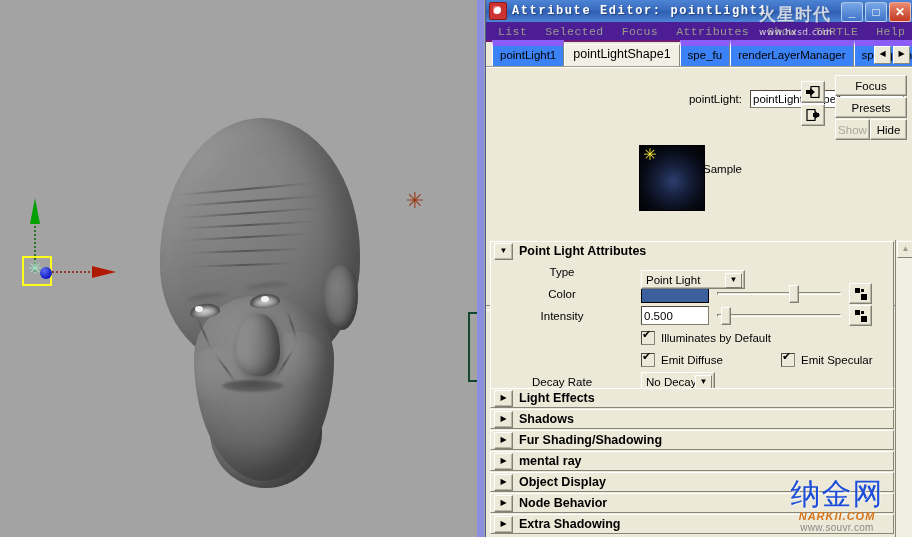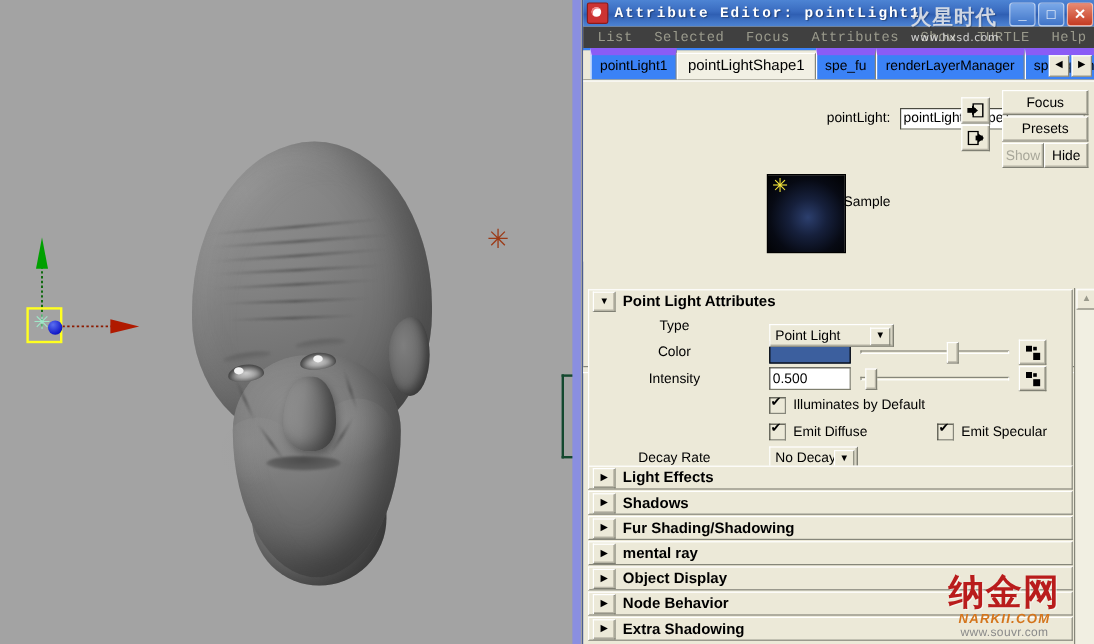--- a/index.html
+++ b/index.html
@@ -194,24 +194,24 @@
     display: flex; align-items: center; justify-content: center;
     color: #fff; font-size: 12px; font-weight: bold;
     font-family: "Liberation Sans", sans-serif;
   }
   .win-btn.minb  { background: linear-gradient(180deg,#7aa8e8,#3f74c8); }
   .win-btn.maxb  { background: linear-gradient(180deg,#7aa8e8,#3f74c8); }
   .win-btn.closeb{ background: linear-gradient(180deg,#e88a72,#c43a22); }
 
   #menubar {
     height: 20px;
-    background: #404040;
+    background: #4c1d95;
     display: flex; align-items: center;
     padding-left: 12px;
-    border-bottom: 2px solid #3b82f6;
+    border-bottom: 2px solid #701a75;
     box-sizing: border-box;
   }
   .menu-item {
     color: #9a9a8c;
     font-family: "Liberation Mono", monospace;
     font-size: 11.5px;
     margin-right: 18px;
     letter-spacing: .4px;
     white-space: nowrap;
   }
@@ -506,21 +506,21 @@
   #wm-top .url {
     color: #e8e8e8; font-size: 9px; letter-spacing: .5px;
     margin-top: 1px;
   }
   #wm-bottom {
     position: absolute; right: 6px; bottom: 4px;
     width: 140px; pointer-events: none;
     text-align: center;
   }
   #wm-bottom .cn {
-    color: #b91c1c; font-size: 30px; font-weight: bold;
+    color: #1d4ed8; font-size: 30px; font-weight: normal;
     letter-spacing: 1px; line-height: 30px;
     font-family: "DejaVu Sans", sans-serif;
     text-shadow: 1px 1px 0 rgba(255,255,255,.5);
   }
   #wm-bottom .brand {
     color: #d4751c; font-size: 11px; font-style: italic;
     font-weight: bold; letter-spacing: 1px; line-height: 15px;
   }
   #wm-bottom .url2 {
     color: #8a8a8a; font-size: 10px; letter-spacing: .3px;

